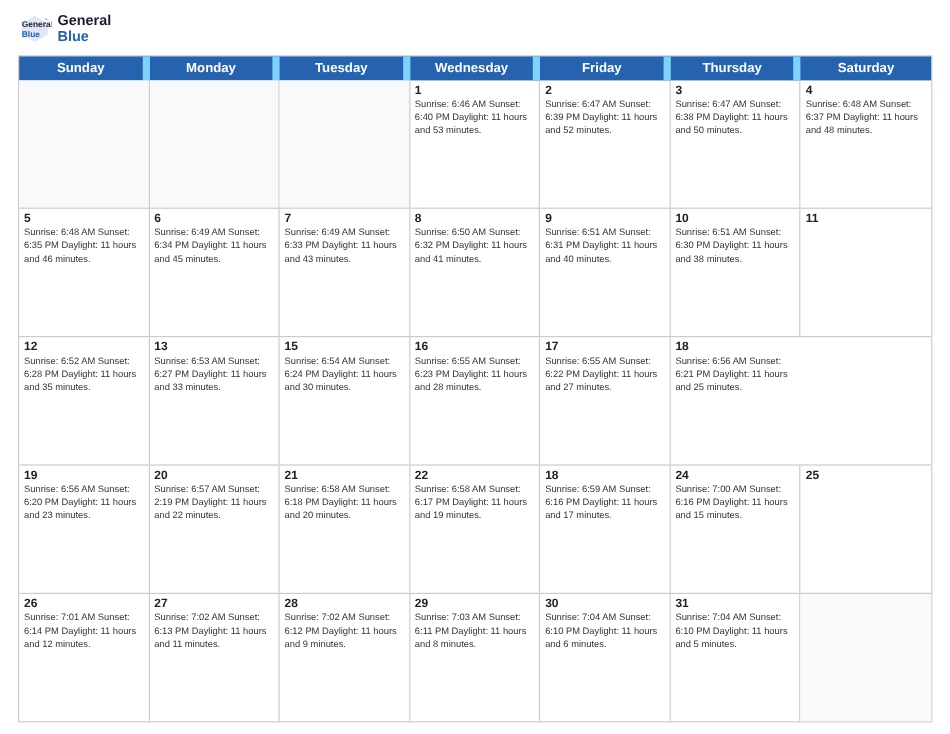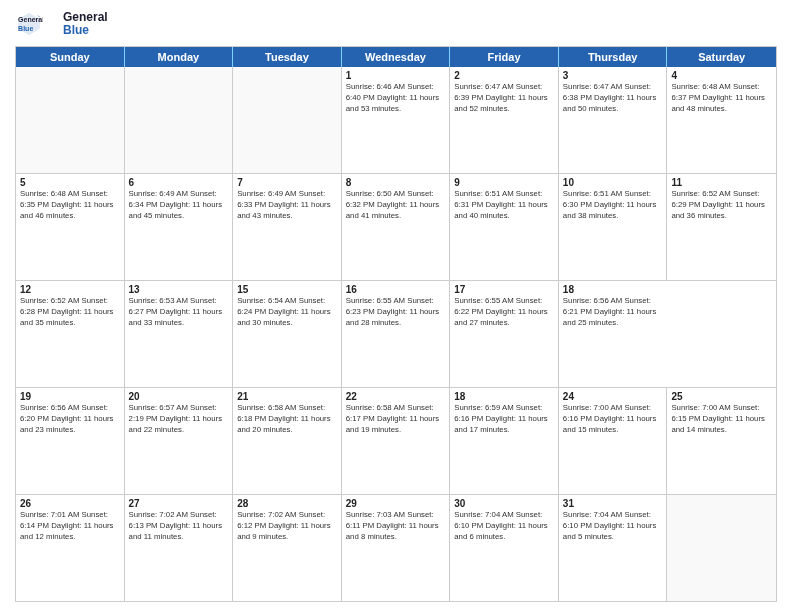--- a/index.html
+++ b/index.html
@@ -19,21 +19,21 @@
     }
     .header {
       display: flex;
       justify-content: space-between;
       align-items: flex-start;
       margin-bottom: 8px;
     }
     .logo {
       display: flex;
       align-items: center;
-      gap: 20px;
+      gap: 5px;
     }
     .logo-icon {
       width: 28px;
       height: 28px;
     }
     .title-block {
       text-align: right;
     }
     .month-title {
       font-size: 28px;
@@ -54,21 +54,21 @@
       display: grid;
       grid-template-columns: repeat(7, 1fr);
       background: #2563b0;
     }
     .cal-header-cell {
       color: #fff;
       font-size: 11px;
       font-weight: bold;
       text-align: center;
       padding: 4px 2px;
-      border-right: 1px solid #7dd3fc;
+      border-right: 6px solid #7dd3fc;
     }
     .cal-header-cell:last-child { border-right: none; }
     .cal-body {
       flex: 1;
       display: flex;
       flex-direction: column;
     }
     .cal-row {
       display: grid;
       grid-template-columns: repeat(7, 1fr);
@@ -205,24 +205,20 @@
           </div>
           <div class="cal-cell">
             <div class="day-num">10</div>
             <div class="cell-info">Sunrise: 6:51 AM
 Sunset: 6:30 PM
 Daylight: 11 hours
 and 38 minutes.</div>
           </div>
           <div class="cal-cell">
             <div class="day-num">11</div>
-            <div class="cell-info">Sunrise: 6:52 AM
-Sunset: 6:29 PM
-Daylight: 11 hours
-and 36 minutes.</div>
           </div>
         </div>
         <div class="cal-row">
           <div class="cal-cell">
             <div class="day-num">12</div>
             <div class="cell-info">Sunrise: 6:52 AM
 Sunset: 6:28 PM
 Daylight: 11 hours
 and 35 minutes.</div>
           </div>
@@ -300,24 +296,20 @@
           </div>
           <div class="cal-cell">
             <div class="day-num">24</div>
             <div class="cell-info">Sunrise: 7:00 AM
 Sunset: 6:16 PM
 Daylight: 11 hours
 and 15 minutes.</div>
           </div>
           <div class="cal-cell">
             <div class="day-num">25</div>
-            <div class="cell-info">Sunrise: 7:00 AM
-Sunset: 6:15 PM
-Daylight: 11 hours
-and 14 minutes.</div>
           </div>
         </div>
         <div class="cal-row">
           <div class="cal-cell">
             <div class="day-num">26</div>
             <div class="cell-info">Sunrise: 7:01 AM
 Sunset: 6:14 PM
 Daylight: 11 hours
 and 12 minutes.</div>
           </div>

